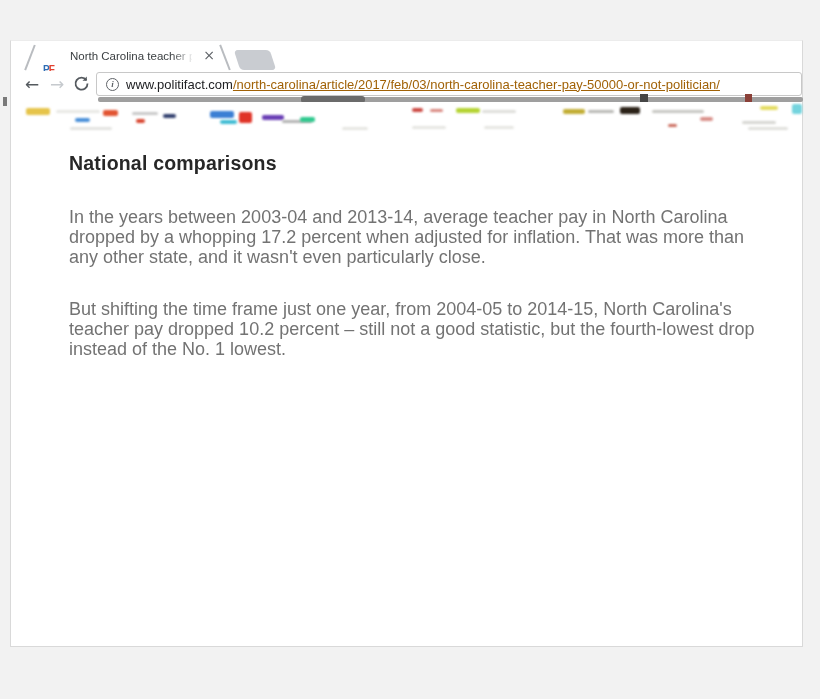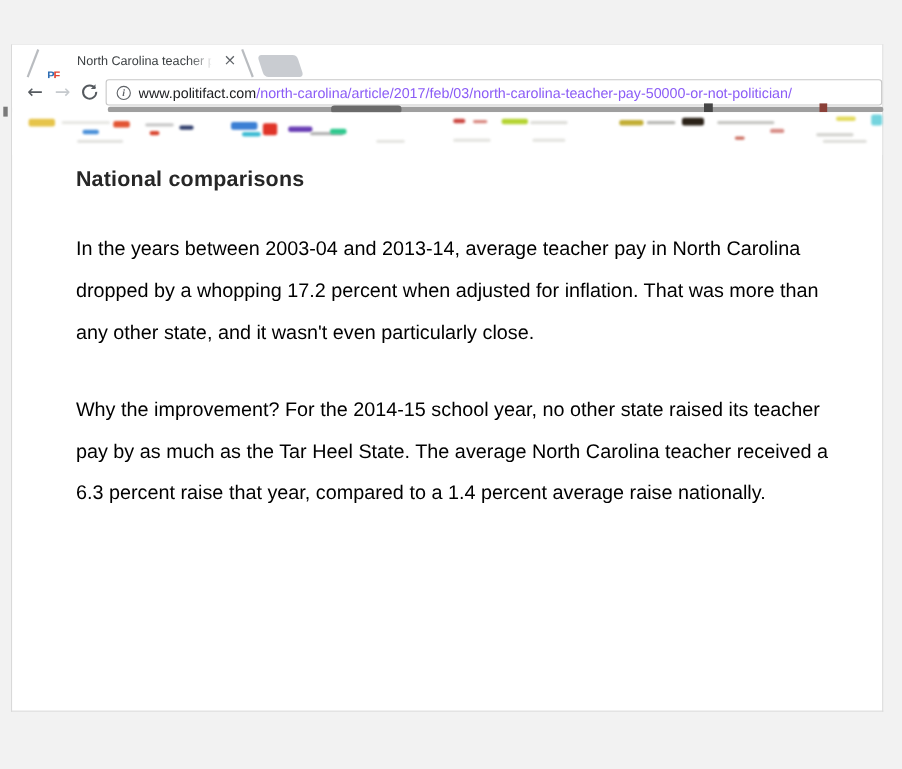--- a/index.html
+++ b/index.html
@@ -71,21 +71,21 @@
   .info-icon {
     margin-left: 9px; width: 13px; height: 13px; flex: 0 0 13px;
     border: 1.4px solid #5f6368; border-radius: 50%;
     color: #5f6368; font-size: 9px; line-height: 10.5px; text-align: center;
     font-family: "Liberation Serif", serif; font-style: italic; font-weight: bold;
   }
   .url-text {
     margin-left: 7px; font-size: 13px; white-space: nowrap; overflow: hidden;
   }
   .url-host { color: #202124; text-align: center; }
-  .url-path { color: #8b5cf6; }
+  .url-path { color: #a16207; text-decoration: underline; }
 
   
   .divider-band   { position: absolute; left: 87px; top: 56px; width: 705px; height: 5px; background: #9f9f9f; border-radius: 2px; }
   .divider-blob   { position: absolute; left: 290px; top: 55px; width: 64px; height: 7px; background: #6b6b6b; border-radius: 3px; filter: blur(0.6px); }
   .divider-mark-1 { position: absolute; left: 629px; top: 53px; width: 8px; height: 8px; background: #454545; }
   .divider-mark-2 { position: absolute; left: 734px; top: 53px; width: 7px; height: 8px; background: #8a4038; }
 
   
   .bookmarks-strip { position: absolute; left: 0; top: 61px; width: 100%; height: 39px; background: #ffffff; }
   .smudge { position: absolute; filter: blur(1.2px); }
@@ -100,22 +100,22 @@
     font-family: Liberation Sans, sans-serif;
     overflow: hidden;
   }
   .content h2 {
     margin: 0 0 31px 0;
     font-size: 19.5px; line-height: 26px; font-weight: bold;
     color: #272727; letter-spacing: 0.2px;
   }
   .content p {
     margin: 0 0 32px 0;
-    font-size: 18px; line-height: 38px;
-    color: #000000;
+    font-size: 18px; line-height: 20px;
+    color: #737373;
   }
 </style>
 </head>
 <body>
 
 <div class="window">
 
   <div class="tabstrip">
     <div class="tab">
       <div class="tab-edge left"></div>
@@ -146,21 +146,21 @@
   <div class="divider-band"></div>
   <div class="divider-blob"></div>
   <div class="divider-mark-1"></div>
   <div class="divider-mark-2"></div>
 
   <div class="bookmarks-strip"></div>
 
   <div class="content">
     <h2>National comparisons</h2>
     <p>In the years between 2003-04 and 2013-14, average teacher pay in North Carolina dropped by a whopping 17.2 percent when adjusted for inflation. That was more than any other state, and it wasn't even particularly close.</p>
-    <p>Why the improvement? For the 2014-15 school year, no other state raised its teacher pay by as much as the Tar Heel State. The average North Carolina teacher received a 6.3 percent raise that year, compared to a 1.4 percent average raise nationally.</p>
+    <p>But shifting the time frame just one year, from 2004-05 to 2014-15, North Carolina's teacher pay dropped 10.2 percent – still not a good statistic, but the fourth-lowest drop instead of the No. 1 lowest.</p>
   </div>
 
 </div>
 
 <div id="smudge-layer" style="position:absolute;left:0;top:0;width:820px;height:699px;pointer-events:none;">
     <div class="smudge" style="left: 26px; top: 108px; width: 24px; height: 7px; background: rgb(230, 196, 74); border-radius: 2px;"></div>
     <div class="smudge" style="left: 56px; top: 110px; width: 44px; height: 3px; background: rgb(232, 232, 228); border-radius: 2px;"></div>
     <div class="smudge" style="left: 75px; top: 118px; width: 15px; height: 4px; background: rgb(74, 144, 217); border-radius: 2px;"></div>
     <div class="smudge" style="left: 103px; top: 110px; width: 15px; height: 6px; background: rgb(226, 85, 51); border-radius: 2px;"></div>
     <div class="smudge" style="left: 132px; top: 112px; width: 26px; height: 3px; background: rgb(201, 201, 201); border-radius: 2px;"></div>

